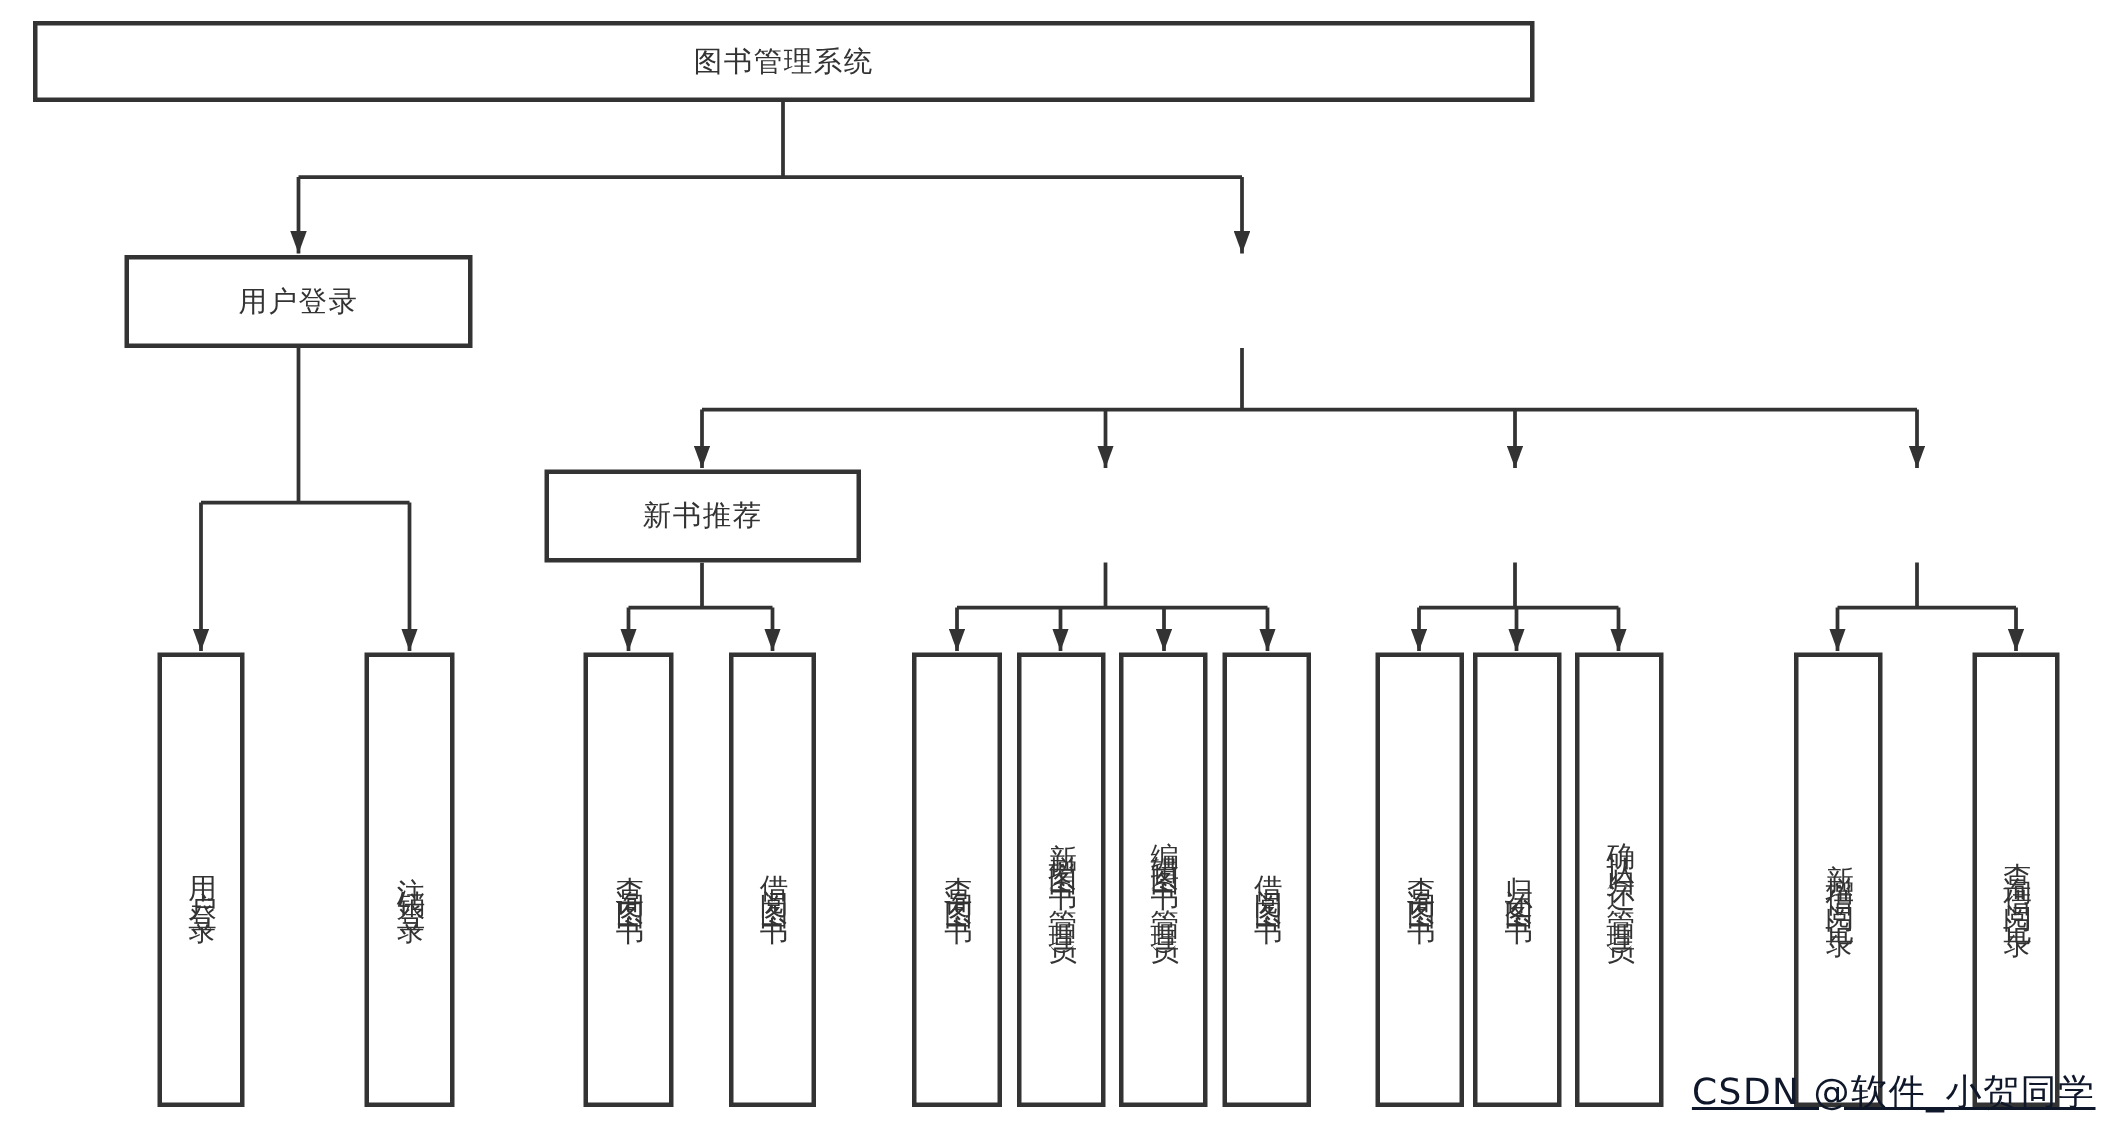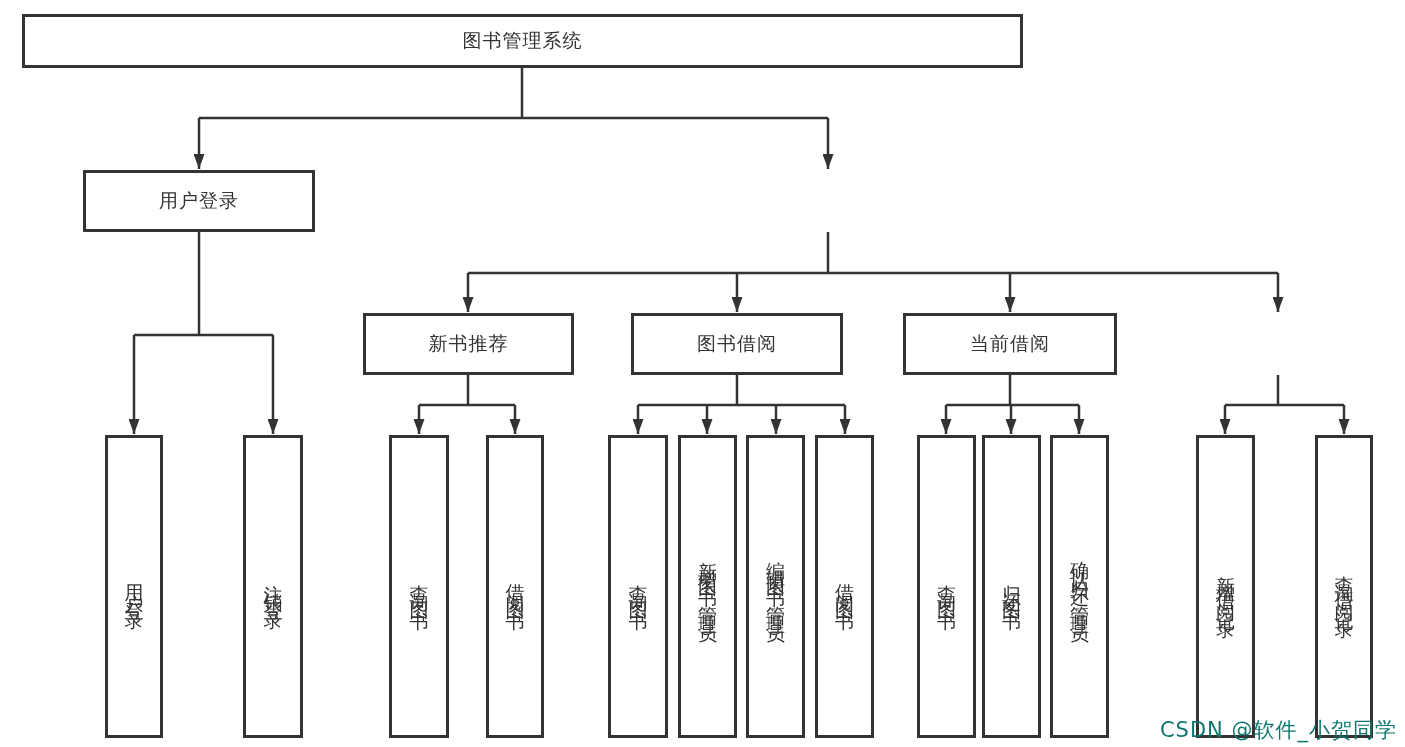--- a/index.html
+++ b/index.html
@@ -10,22 +10,22 @@
   .box{
     position:absolute;box-sizing:border-box;background:#fff;
     border:3px solid #333;display:flex;align-items:center;justify-content:center;
   }
   .box.h span{font-size:19px;letter-spacing:1px;white-space:nowrap;}
   .box.v span{
     writing-mode:vertical-rl;text-orientation:mixed;
     font-size:19px;letter-spacing:9px;line-height:1.05;
   }
   .watermark{
-    position:absolute;right:8px;bottom:3px;font-size:21px;
-    color:#0f766e;letter-spacing:1px;z-index:5;white-space:nowrap;
+    position:absolute;right:8px;bottom:3px;font-size:24px;
+    color:#0f172a;letter-spacing:1px;z-index:5;white-space:nowrap;text-decoration:underline;
   }
 </style>
 </head>
 <body>
 
 <div class="canvas">
 
   <svg class="connectors" viewBox="0 0 1405 747" aria-hidden="true">
     <defs>
       <marker id="arrowhead" viewBox="0 0 15 11" refX="15" refY="5.5" markerWidth="15" markerHeight="11" markerUnits="userSpaceOnUse" orient="auto">
@@ -78,26 +78,20 @@
     <span>图书管理系统</span>
   </div>
 
   <div class="box h" style="left:83px;top:170px;width:232px;height:62px">
     <span>用户登录</span>
   </div>
 
   <div class="box h" style="left:363px;top:313px;width:211px;height:62px">
     <span>新书推荐</span>
   </div>
-  <div class="box h" style="left:631px;top:313px;width:212px;height:62px">
-    <span>图书借阅</span>
-  </div>
-  <div class="box h" style="left:903px;top:313px;width:214px;height:62px">
-    <span>当前借阅</span>
-  </div>
 
   <div class="box v" style="left:105px;top:435px;width:58px;height:303px">
     <span>用户登录</span>
   </div>
   <div class="box v" style="left:243px;top:435px;width:60px;height:303px">
     <span>注销登录</span>
   </div>
 
   <div class="box v" style="left:389px;top:435px;width:60px;height:303px">
     <span>查询图书</span>

